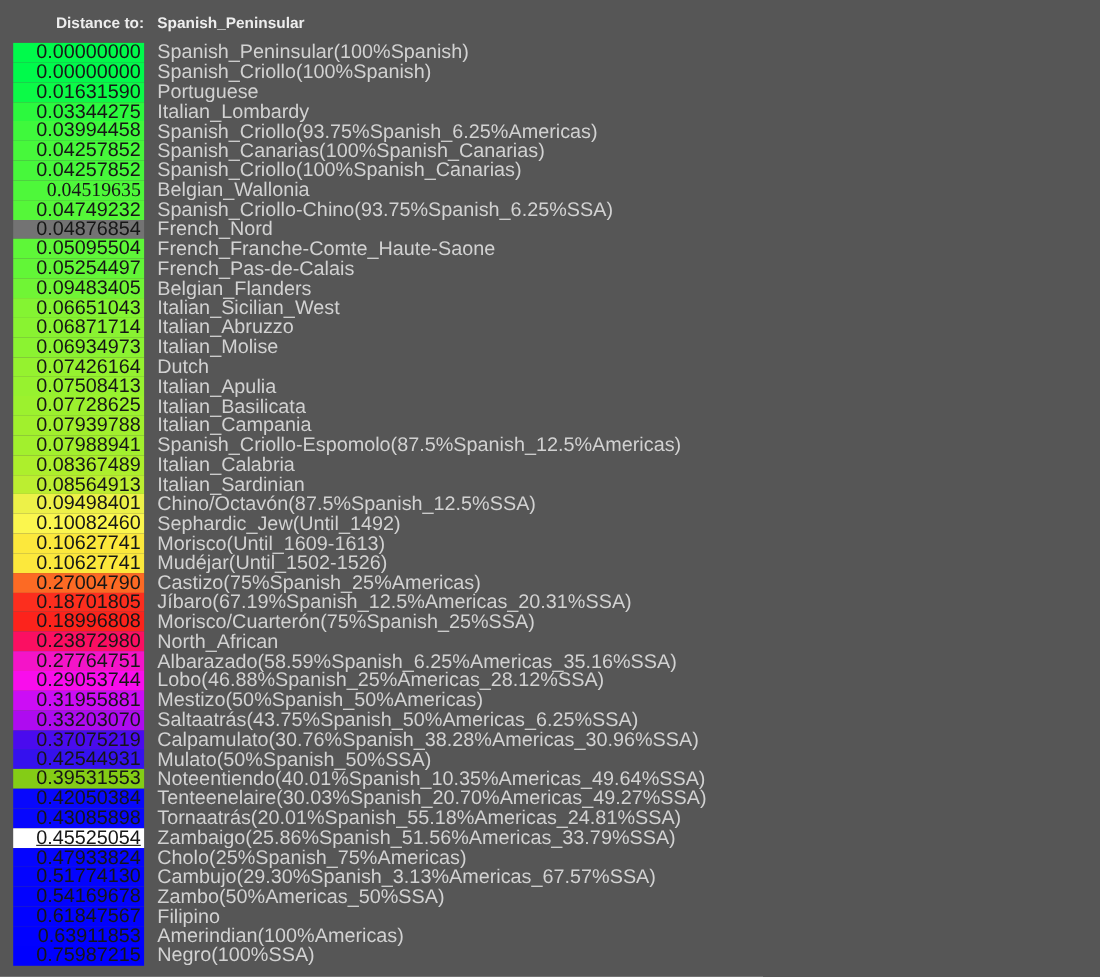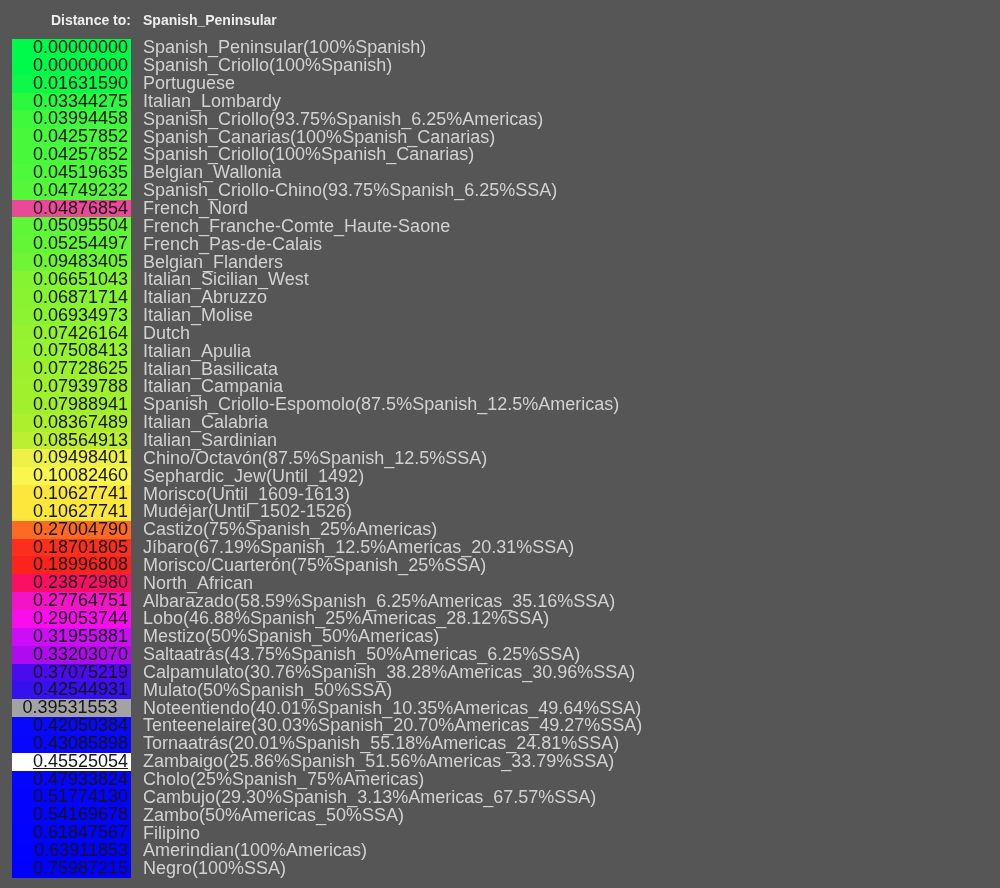--- a/index.html
+++ b/index.html
@@ -91,29 +91,29 @@
       </div>
       <div class="row">
         <div class="cell" style="background: rgb(71, 248, 59);">0.04257852</div>
         <div class="label">Spanish_Canarias(100%Spanish_Canarias)</div>
       </div>
       <div class="row">
         <div class="cell" style="background: rgb(71, 248, 59);">0.04257852</div>
         <div class="label">Spanish_Criollo(100%Spanish_Canarias)</div>
       </div>
       <div class="row">
-        <div class="cell" style="background: rgb(78, 248, 58);">0.04519635</div>
+        <div class="cell" style="background: rgb(78, 248, 58); font-family: Liberation Serif, serif;">0.04519635</div>
         <div class="label">Belgian_Wallonia</div>
       </div>
       <div class="row">
         <div class="cell" style="background: rgb(85, 247, 57);">0.04749232</div>
         <div class="label">Spanish_Criollo-Chino(93.75%Spanish_6.25%SSA)</div>
       </div>
       <div class="row">
-        <div class="cell" style="background: #ec4899;">0.04876854</div>
+        <div class="cell" style="background: #737373;">0.04876854</div>
         <div class="label">French_Nord</div>
       </div>
       <div class="row">
         <div class="cell" style="background: rgb(94, 247, 56);">0.05095504</div>
         <div class="label">French_Franche-Comte_Haute-Saone</div>
       </div>
       <div class="row">
         <div class="cell" style="background: rgb(98, 246, 55);">0.05254497</div>
         <div class="label">French_Pas-de-Calais</div>
       </div>
@@ -211,21 +211,21 @@
       </div>
       <div class="row">
         <div class="cell" style="background: rgb(74, 11, 238);">0.37075219</div>
         <div class="label">Calpamulato(30.76%Spanish_38.28%Americas_30.96%SSA)</div>
       </div>
       <div class="row">
         <div class="cell" style="background: rgb(53, 17, 238);">0.42544931</div>
         <div class="label">Mulato(50%Spanish_50%SSA)</div>
       </div>
       <div class="row">
-        <div class="cell" style="background: #a3a3a3; text-align: center;">0.39531553</div>
+        <div class="cell" style="background: #84cc16;">0.39531553</div>
         <div class="label">Noteentiendo(40.01%Spanish_10.35%Americas_49.64%SSA)</div>
       </div>
       <div class="row">
         <div class="cell" style="background: rgb(8, 8, 252);">0.42050384</div>
         <div class="label">Tenteenelaire(30.03%Spanish_20.70%Americas_49.27%SSA)</div>
       </div>
       <div class="row">
         <div class="cell" style="background: rgb(7, 7, 253);">0.43085898</div>
         <div class="label">Tornaatrás(20.01%Spanish_55.18%Americas_24.81%SSA)</div>
       </div>

